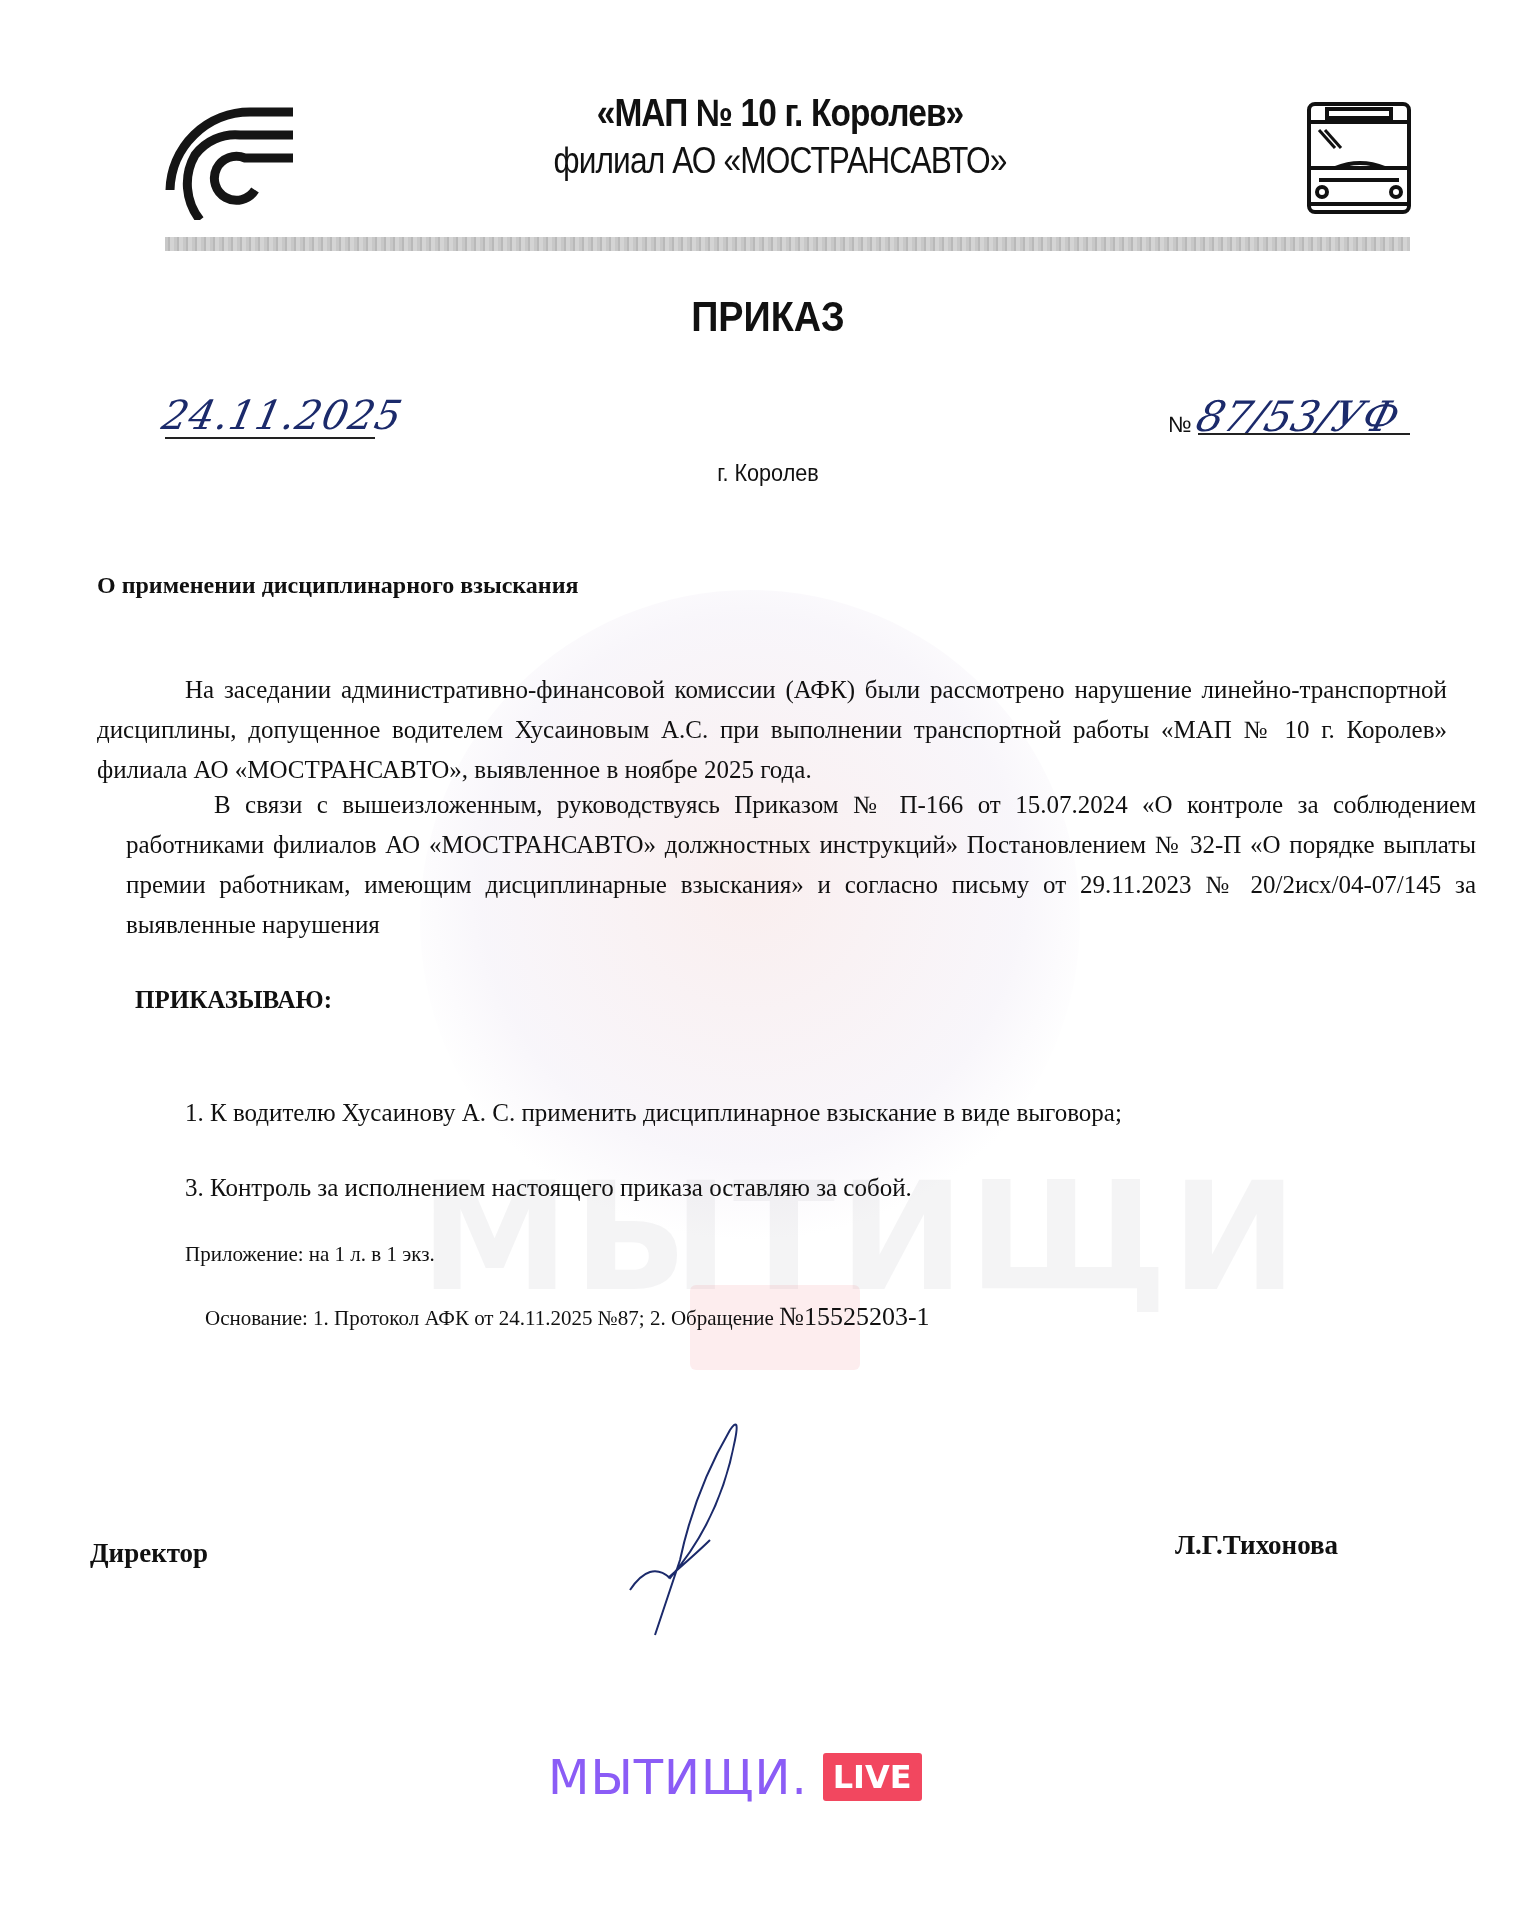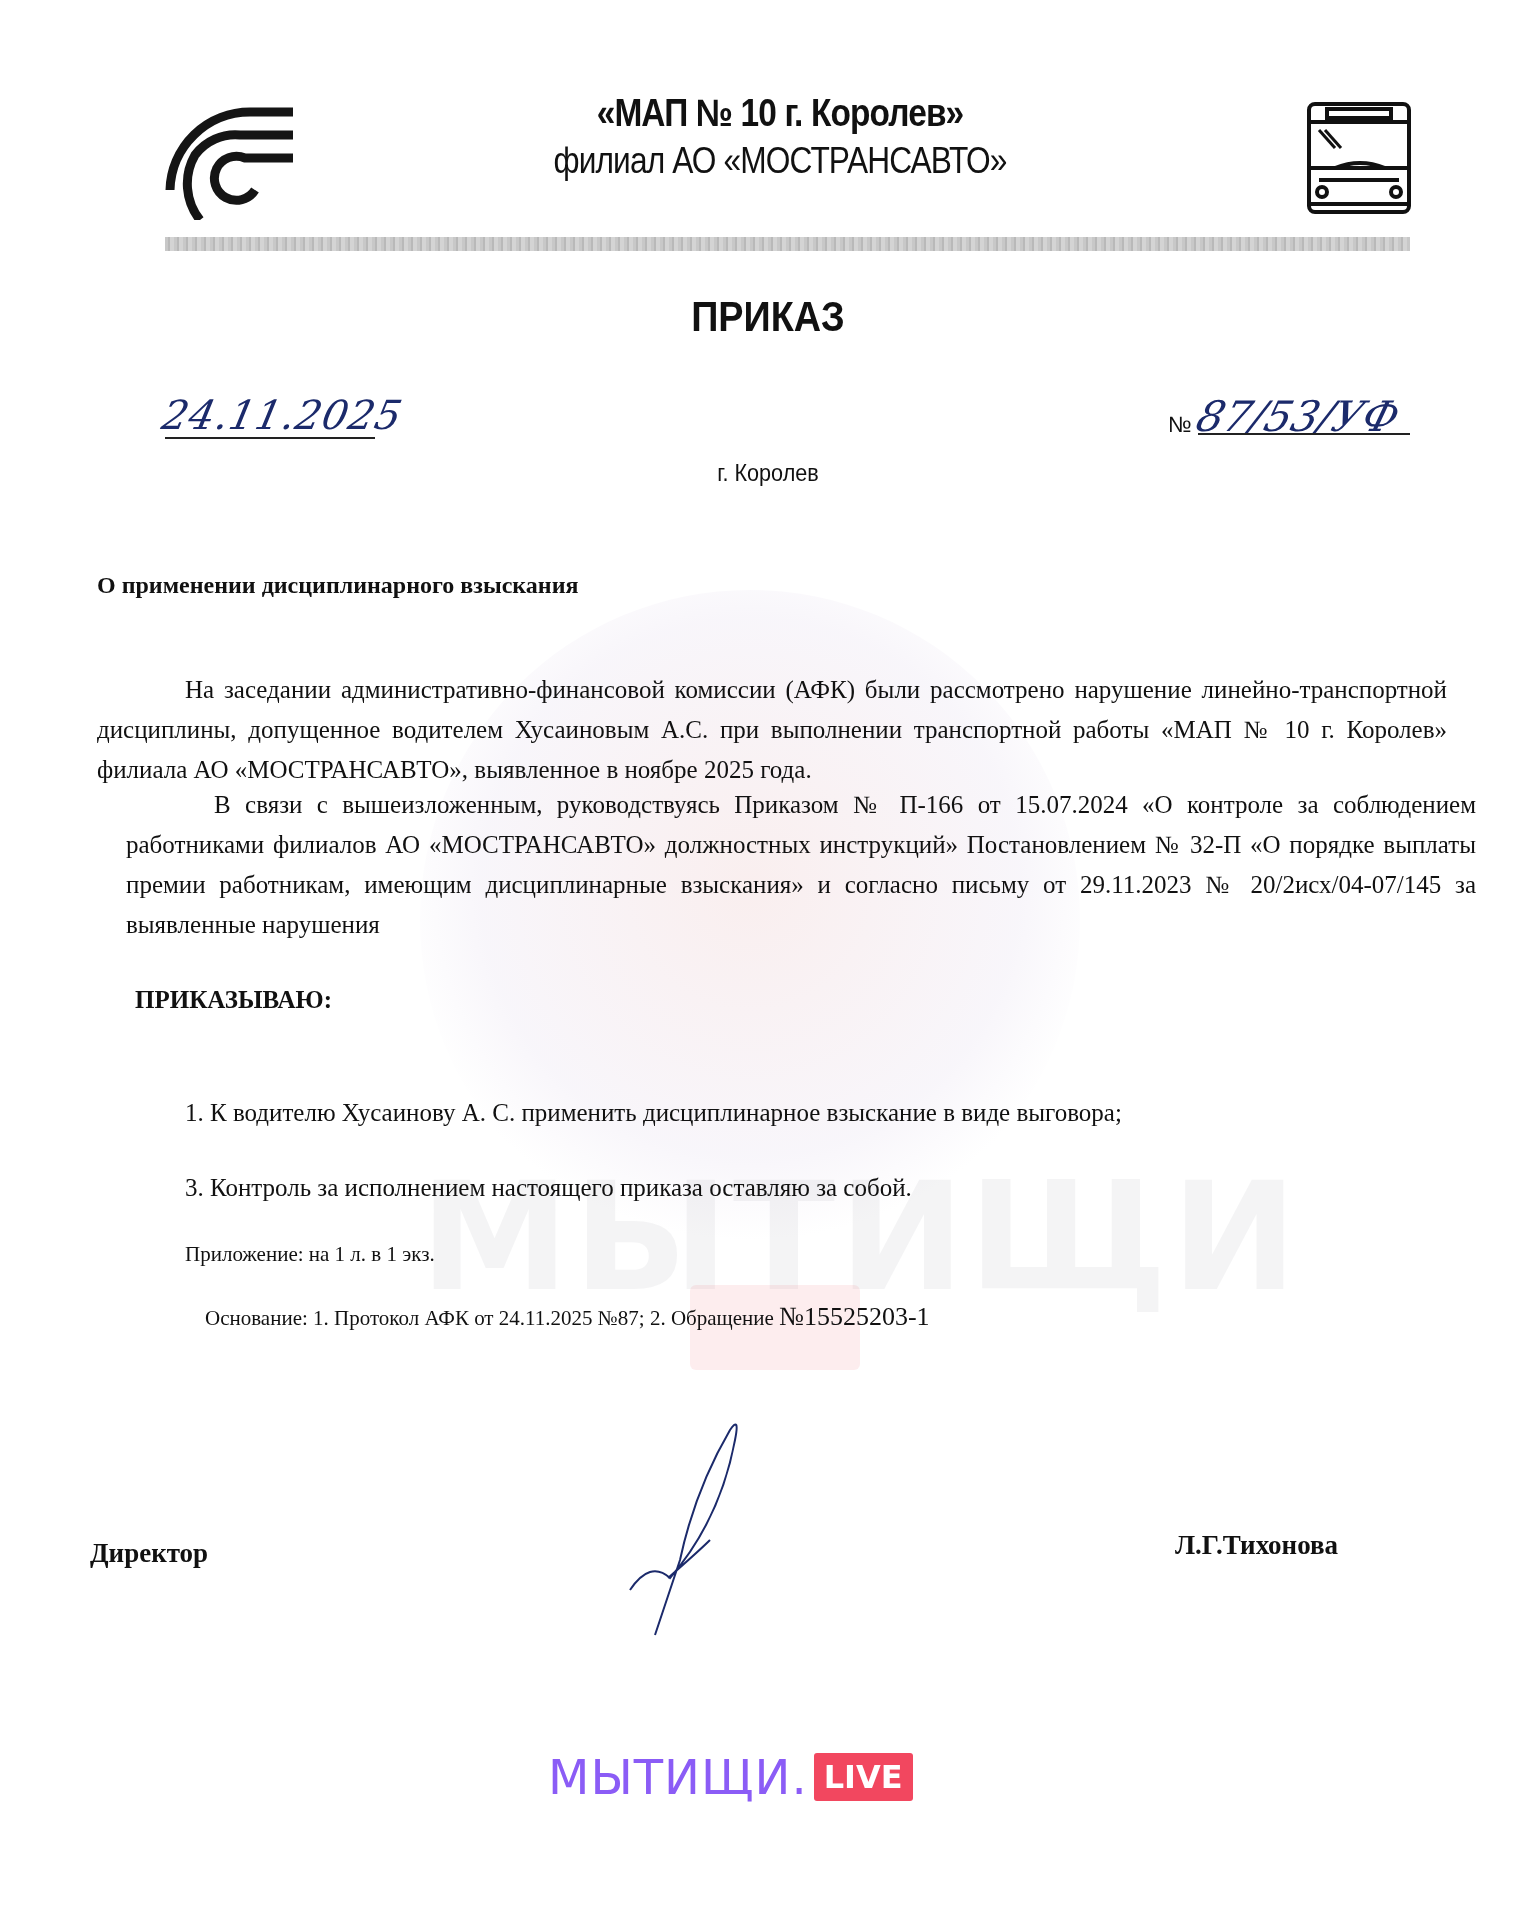--- a/index.html
+++ b/index.html
@@ -50,21 +50,21 @@
   .basis { left: 185px; top: 1302px; font-family: "Liberation Serif", serif; font-size: 21px; margin-left: 20px; }
   .basis .big { font-size: 26px; }
 
   .sign-role { left: 90px; top: 1538px; font-family: "Liberation Serif", serif; font-weight: bold; font-size: 27px; }
   .sign-name { left: 1175px; top: 1530px; font-family: "Liberation Serif", serif; font-weight: bold; font-size: 27px; }
   .signature { left: 600px; top: 1410px; width: 200px; height: 230px; }
 
   
   .brand { left: 548px; top: 1747px; height: 60px; display: flex; align-items: center; }
   .brand-name { font-family: "DejaVu Sans", sans-serif; font-weight: normal; font-size: 48px; color: #8b5cf6; letter-spacing: 1px; }
-  .brand-live { margin-left: 6px; background: #f2475f; color: #fff; font-family: "DejaVu Sans", sans-serif; font-weight: bold;
+  .brand-live { margin-left: 15px; background: #f2475f; color: #fff; font-family: "DejaVu Sans", sans-serif; font-weight: bold;
     font-size: 32px; padding: 4px 10px; border-radius: 3px; line-height: 40px; }
 </style>
 </head>
 <body>
 
 <div class="abs wm-circle"></div>
 <div class="abs wm-text">МЫТИЩИ</div>
 <div class="abs wm-live"></div>
 
 <svg class="abs logo-mark" viewBox="0 0 140 120">

